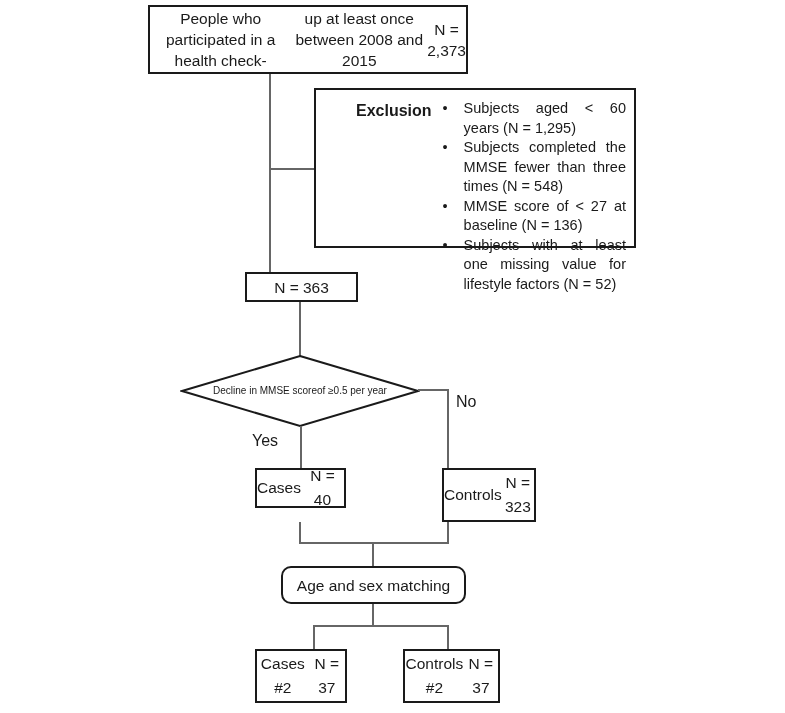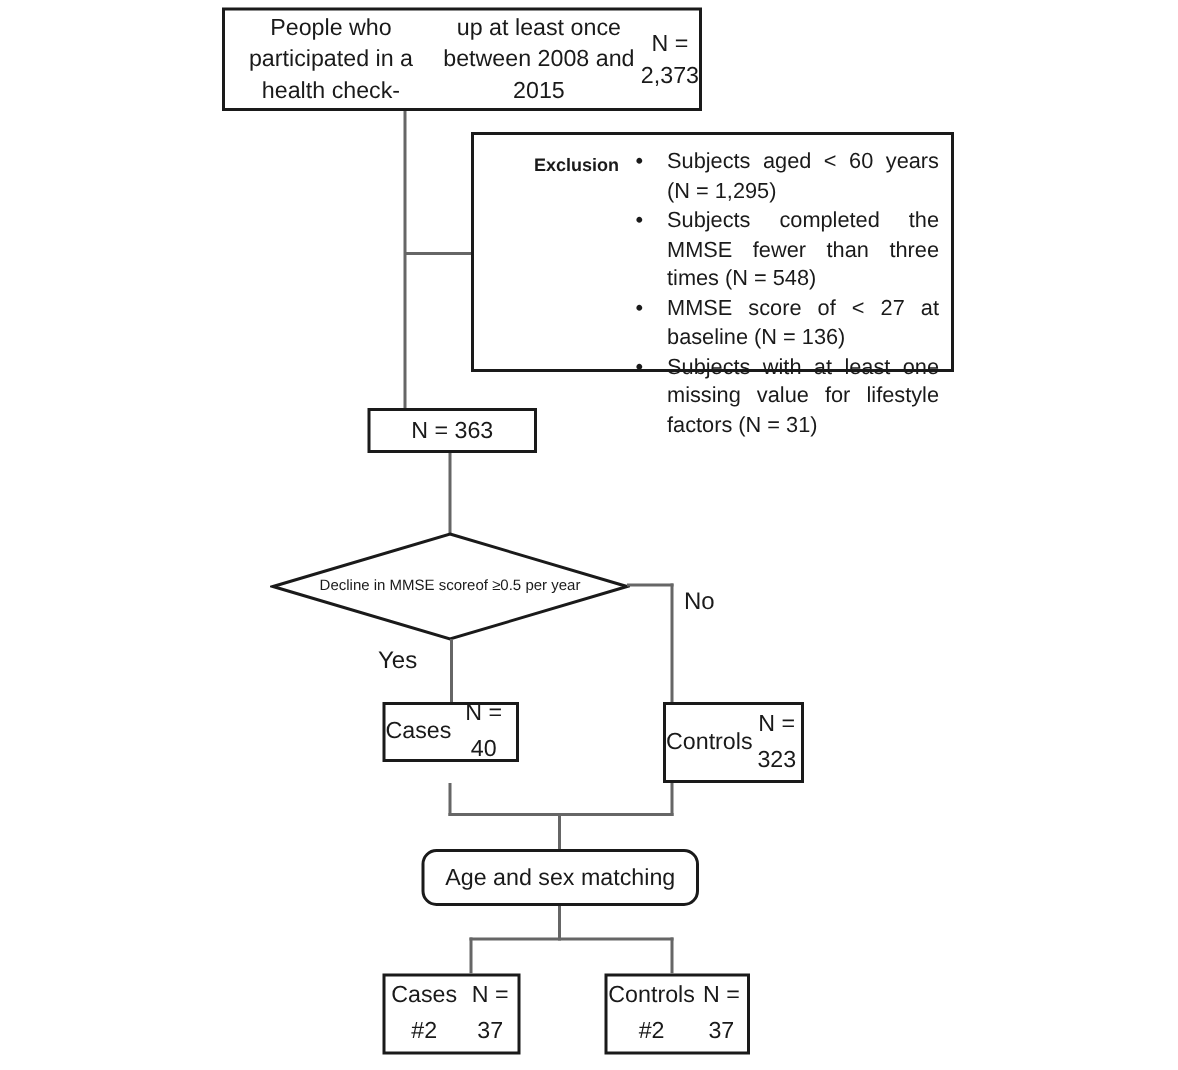--- a/index.html
+++ b/index.html
@@ -42,21 +42,21 @@
   
   #exclusion-box {
     left: 314px; top: 88px; width: 322px; height: 160px;
     align-items: stretch;
     justify-content: flex-start;
     text-align: left;
     padding: 6px 8px 0 6px;
   }
   .excl-title {
     font-weight: bold;
-    font-size: 12px;
+    font-size: 16px;
     margin: 4px 0 2px 34px;
   }
   .excl-list {
     margin: 3px 0 0 4px;
     padding: 0;
     list-style: none;
     font-size: 14.5px;
     line-height: 19.5px;
   }
   .excl-list li {
@@ -117,21 +117,21 @@
 
   <div class="line vline" style="left:269px; top:74px; height:198px;"></div>
   <div class="line hline" style="left:270px; top:168px; width:44px;"></div>
 
   <div class="box" id="exclusion-box">
     <div class="excl-title">Exclusion</div>
     <ul class="excl-list">
       <li>Subjects aged &lt; 60 years (N = 1,295)</li>
       <li>Subjects completed the MMSE fewer than three times (N = 548)</li>
       <li>MMSE score of &lt; 27 at baseline (N = 136)</li>
-      <li>Subjects with at least one missing value for lifestyle factors (N = 31)</li>
+      <li>Subjects with at least one missing value for lifestyle factors (N = 52)</li>
     </ul>
   </div>
 
   <div class="box" id="n363-box">
     <div>N = 363</div>
   </div>
 
   <div class="line vline" style="left:299px; top:302px; height:54px;"></div>
 
   <svg id="diamond-svg" viewBox="0 0 240 74">

